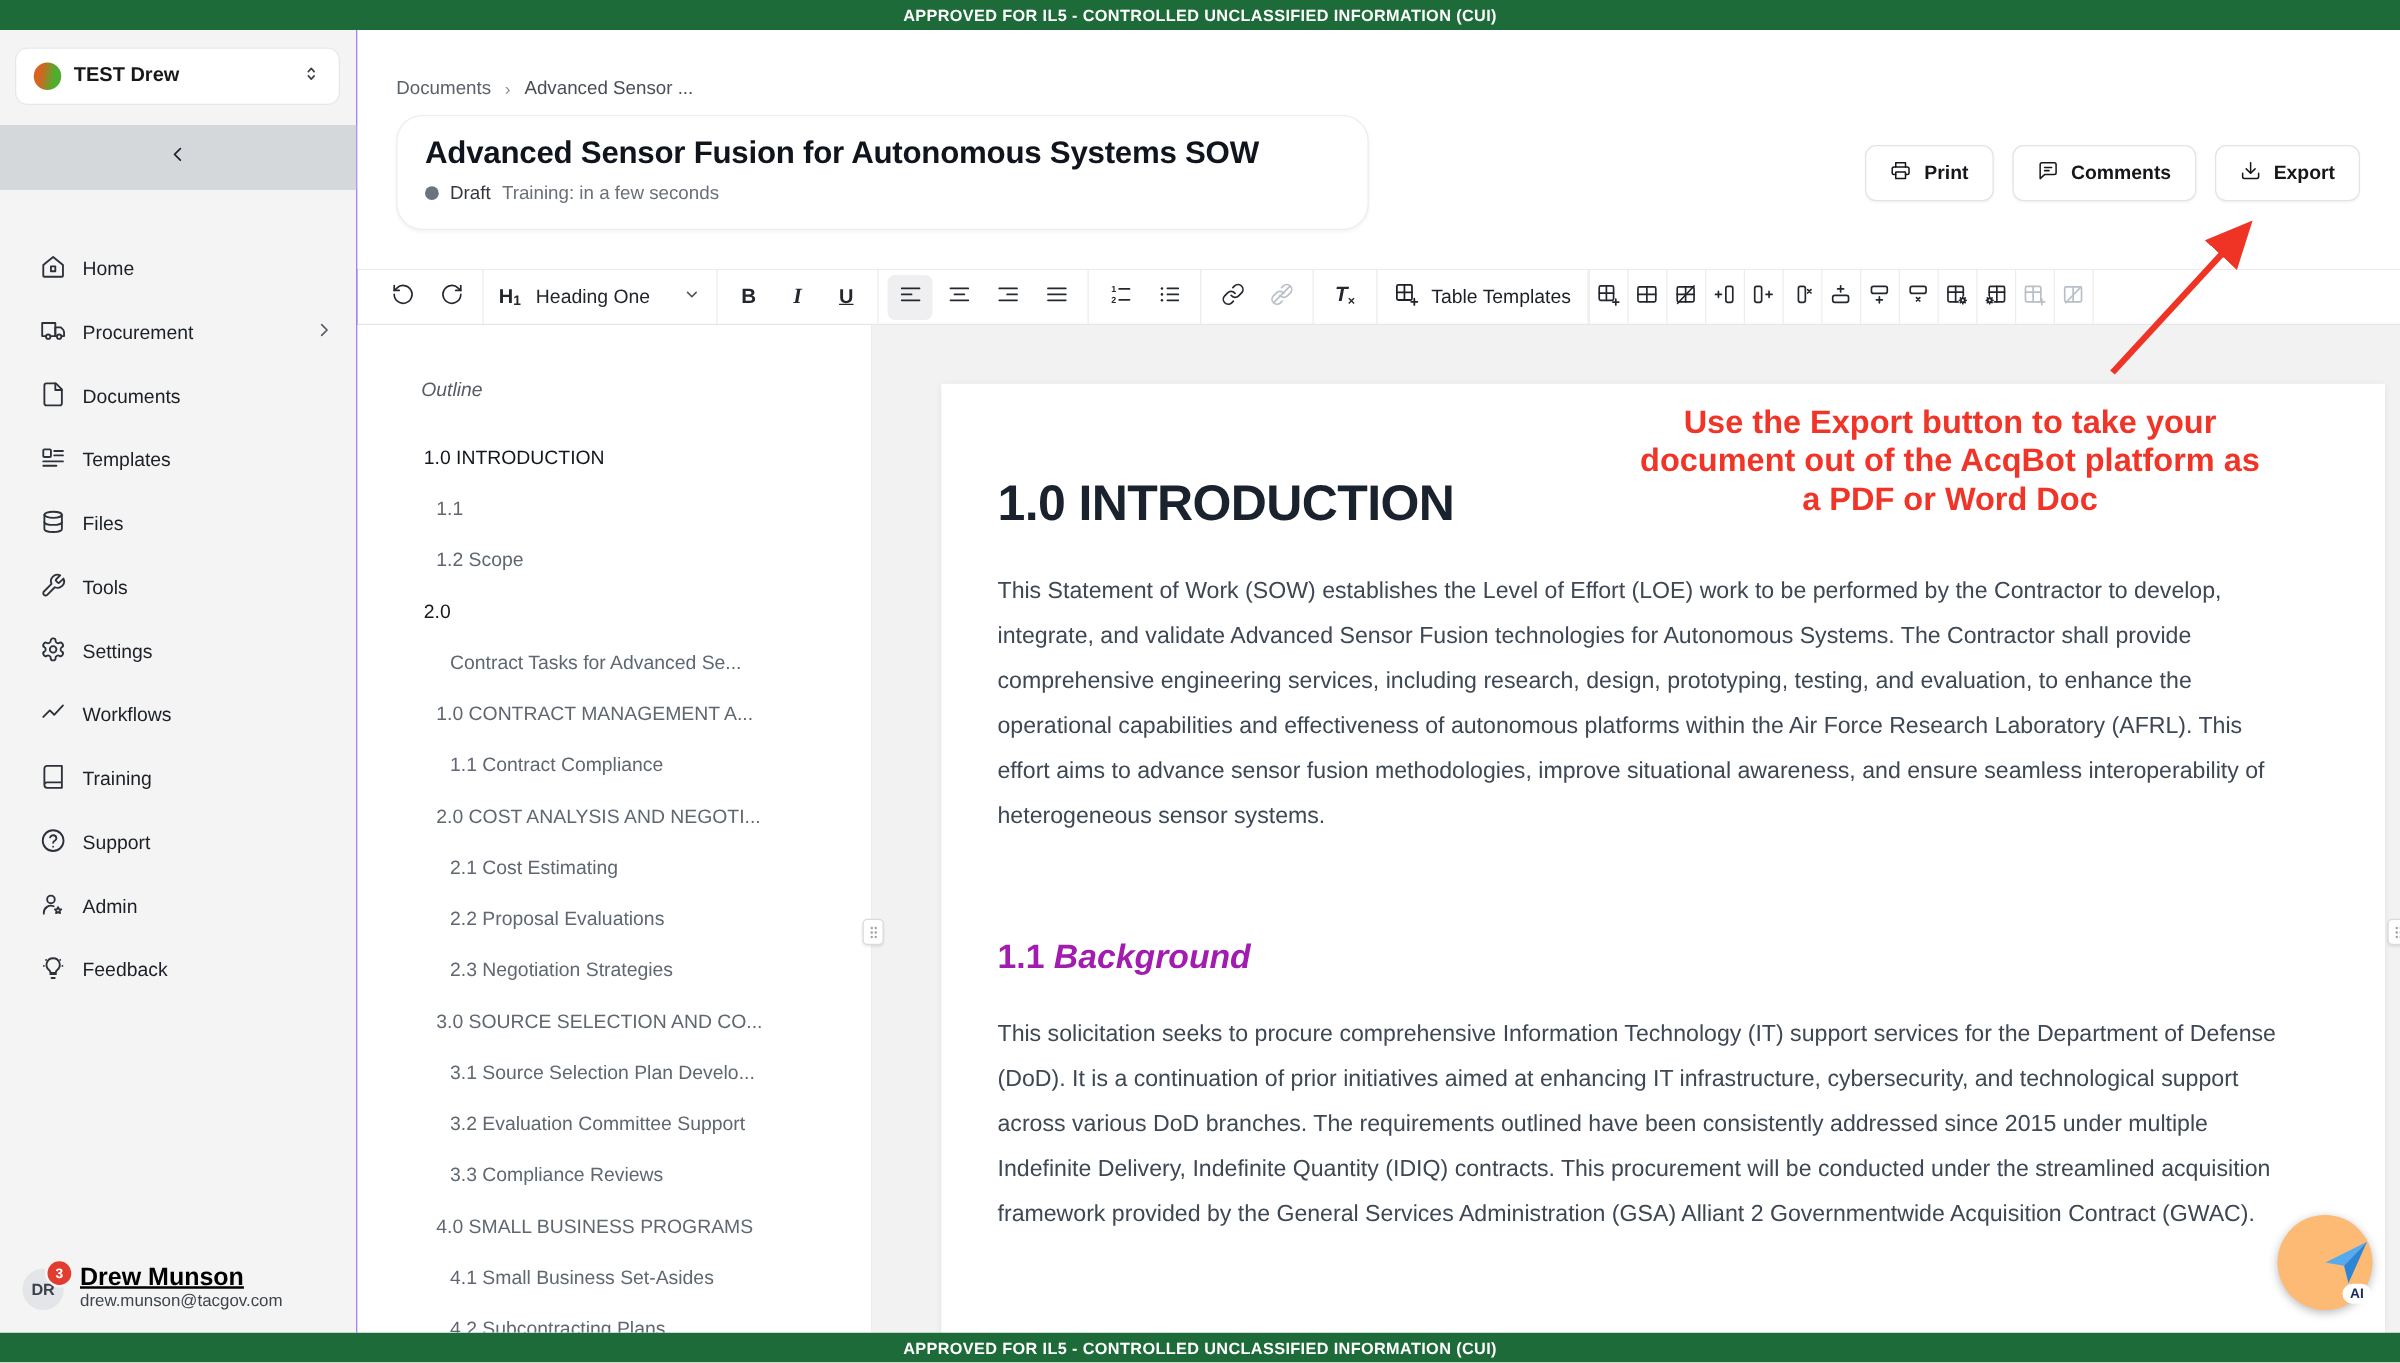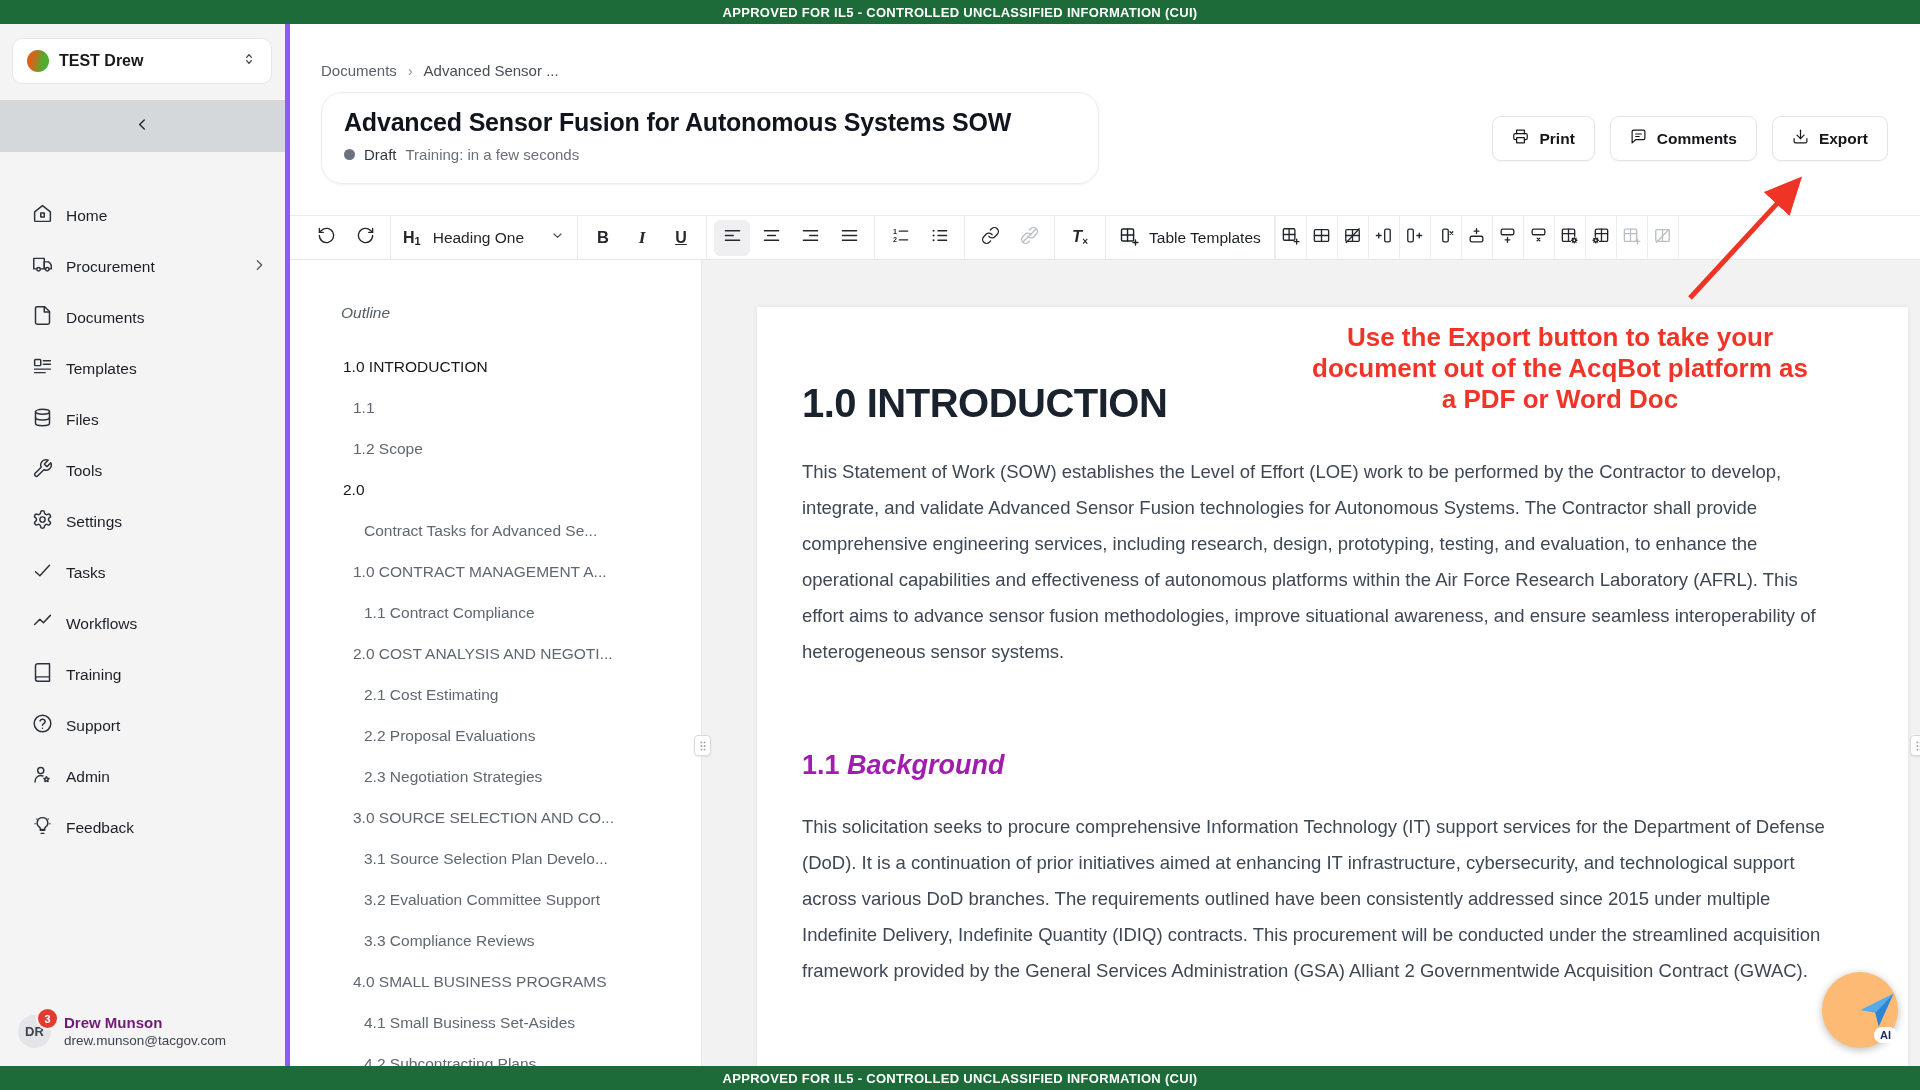--- a/index.html
+++ b/index.html
@@ -2,37 +2,37 @@
 <html><head>
 <meta charset="utf-8">
 <style>
   html,body{margin:0;padding:0;}
   body{width:1920px;height:1090px;overflow:hidden;font-family:"Liberation Sans",sans-serif;background:#fff;}
   .screen{position:relative;width:1920px;height:1090px;display:flex;flex-direction:column;}
   .banner{height:24px;flex:0 0 auto;background:#1e6b3a;color:#fff;display:flex;align-items:center;justify-content:center;font-size:13px;font-weight:600;letter-spacing:.3px;}
   .app{flex:1;display:flex;min-height:0;}
 
   
-  .sidebar{width:285px;flex:0 0 auto;background:#f4f4f5;border-right:5px solid #8b5cf6;position:relative;}
+  .sidebar{width:285px;flex:0 0 auto;background:#f4f4f5;border-right:1px solid #8b5cf6;position:relative;}
   .ws-card{position:absolute;left:12px;top:14px;width:260px;height:46px;background:#fff;border:1px solid #e7e7e9;border-radius:10px;display:flex;align-items:center;padding:0 14px;gap:10px;box-sizing:border-box;cursor:pointer;}
   .ws-avatar{width:22px;height:22px;border-radius:50%;background:linear-gradient(100deg,#d4641f 28%,#4fae2f 72%);flex:0 0 auto;}
   .ws-name{font-size:16px;font-weight:700;color:#17181a;flex:1;}
   .ws-card .icon svg{width:16px;height:16px;color:#3f434a;}
   .collapse-bar{position:absolute;left:0;top:76px;width:100%;height:52px;background:#d5d8db;display:flex;align-items:center;justify-content:center;cursor:pointer;}
   .collapse-bar .icon svg{width:17px;height:17px;color:#23272e;}
   .nav{position:absolute;top:152px;left:0;right:0;padding-top:14px;}
   .nav-item{height:51px;display:flex;align-items:center;padding-left:32px;gap:13px;font-size:15.5px;color:#1b1f26;cursor:pointer;}
   .nav-item .icon svg{width:21px;height:21px;color:#2d323a;}
   .nav-item .grow{flex:1;}
   .nav-item .sub{margin-right:18px;}
   .nav-item .sub svg{width:16px;height:16px;color:#555b63;}
   .user{position:absolute;left:18px;bottom:16px;display:flex;gap:13px;align-items:center;cursor:pointer;}
   .u-avatar{width:33px;height:33px;border-radius:50%;background:#e3e5e8;color:#3c424a;display:flex;align-items:center;justify-content:center;font-size:13px;font-weight:700;position:relative;flex:0 0 auto;}
   .u-badge{position:absolute;top:-8px;right:-8px;min-width:17px;height:17px;padding:1px;background:#e23b30;border:2px solid #f4f4f5;border-radius:50%;color:#fff;font-size:11px;font-weight:700;display:flex;align-items:center;justify-content:center;box-sizing:content-box;}
-  .u-name{font-size:15px;font-weight:700;color:#701a75;line-height:19px;}
+  .u-name{font-size:20px;font-weight:700;color:#000000;line-height:19px;text-decoration:underline;}
   .u-email{font-size:13.5px;color:#3e444c;line-height:18px;}
 
   
   .main{flex:1;display:flex;flex-direction:column;min-width:0;}
   .hdr{height:191px;flex:0 0 auto;background:#fff;position:relative;}
   .crumbs{position:absolute;left:31px;top:38px;display:flex;align-items:center;gap:11px;font-size:15px;color:#5b6169;}
   .crumb-sep{color:#8b9098;font-size:14px;}
   .crumb-current{color:#484e56;}
   .title-card{position:absolute;left:31px;top:68px;width:778px;height:92px;background:#fff;border:1px solid #ededef;border-radius:21px;box-shadow:0 1px 3px rgba(0,0,0,.05);padding:15px 22px;box-sizing:border-box;}
   .doc-title{font-size:25px;font-weight:800;color:#10151d;letter-spacing:-.2px;}
@@ -165,26 +165,20 @@
                 <path d="M14.7 6.3a1 1 0 0 0 0 1.4l1.6 1.6a1 1 0 0 0 1.4 0l3.77-3.77a6 6 0 0 1-7.94 7.94l-6.91 6.91a2.12 2.12 0 0 1-3-3l6.91-6.91a6 6 0 0 1 7.94-7.94l-3.76 3.76z"></path>
               </svg></span>
             <span>Tools</span>
           </div>
           <div class="nav-item">
             <span class="icon"><svg viewBox="0 0 24 24" fill="none" stroke="currentColor" stroke-width="1.7" stroke-linecap="round" stroke-linejoin="round">
                 <path d="M12.22 2h-.44a2 2 0 0 0-2 2v.18a2 2 0 0 1-1 1.73l-.43.25a2 2 0 0 1-2 0l-.15-.08a2 2 0 0 0-2.73.73l-.22.38a2 2 0 0 0 .73 2.73l.15.1a2 2 0 0 1 1 1.72v.51a2 2 0 0 1-1 1.74l-.15.09a2 2 0 0 0-.73 2.73l.22.38a2 2 0 0 0 2.73.73l.15-.08a2 2 0 0 1 2 0l.43.25a2 2 0 0 1 1 1.73V20a2 2 0 0 0 2 2h.44a2 2 0 0 0 2-2v-.18a2 2 0 0 1 1-1.73l.43-.25a2 2 0 0 1 2 0l.15.08a2 2 0 0 0 2.73-.73l.22-.39a2 2 0 0 0-.73-2.73l-.15-.08a2 2 0 0 1-1-1.74v-.5a2 2 0 0 1 1-1.74l.15-.09a2 2 0 0 0 .73-2.73l-.22-.38a2 2 0 0 0-2.73-.73l-.15.08a2 2 0 0 1-2 0l-.43-.25a2 2 0 0 1-1-1.73V4a2 2 0 0 0-2-2z"></path>
                 <circle cx="12" cy="12" r="3"></circle>
               </svg></span>
             <span>Settings</span>
-          </div>
-          <div class="nav-item">
-            <span class="icon"><svg viewBox="0 0 24 24" fill="none" stroke="currentColor" stroke-width="1.7" stroke-linecap="round" stroke-linejoin="round">
-                <path d="M4 13.5 9 18 20 6"></path>
-              </svg></span>
-            <span>Tasks</span>
           </div>
           <div class="nav-item">
             <span class="icon"><svg viewBox="0 0 24 24" fill="none" stroke="currentColor" stroke-width="1.7" stroke-linecap="round" stroke-linejoin="round">
                 <path d="M3 15.5 9 9.5l4 4L21 5"></path>
               </svg></span>
             <span>Workflows</span>
           </div>
           <div class="nav-item">
             <span class="icon"><svg viewBox="0 0 24 24" fill="none" stroke="currentColor" stroke-width="1.7" stroke-linecap="round" stroke-linejoin="round">
                 <path d="M4 19.5v-15A2.5 2.5 0 0 1 6.5 2H20v20H6.5a2.5 2.5 0 0 1 0-5H20"></path>

